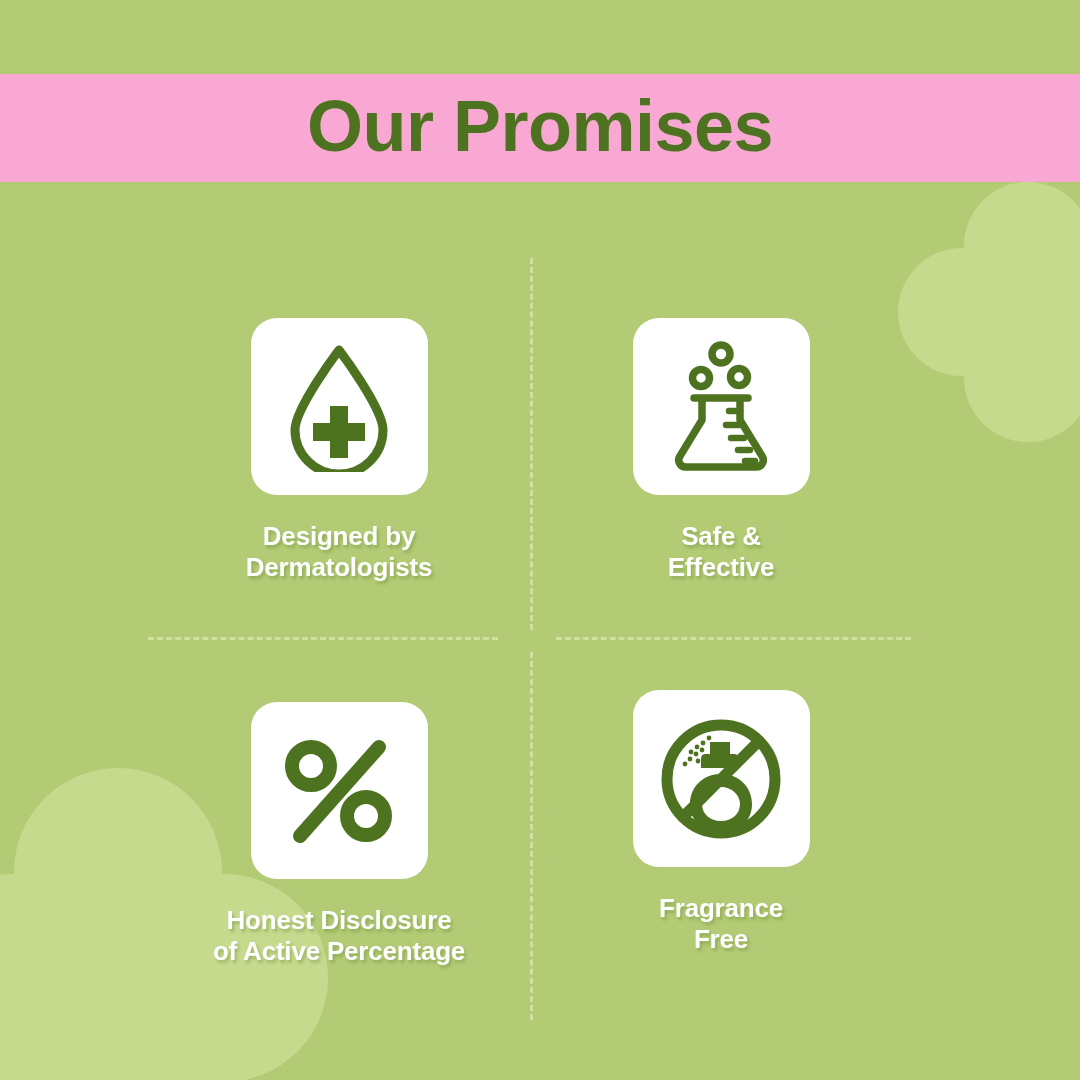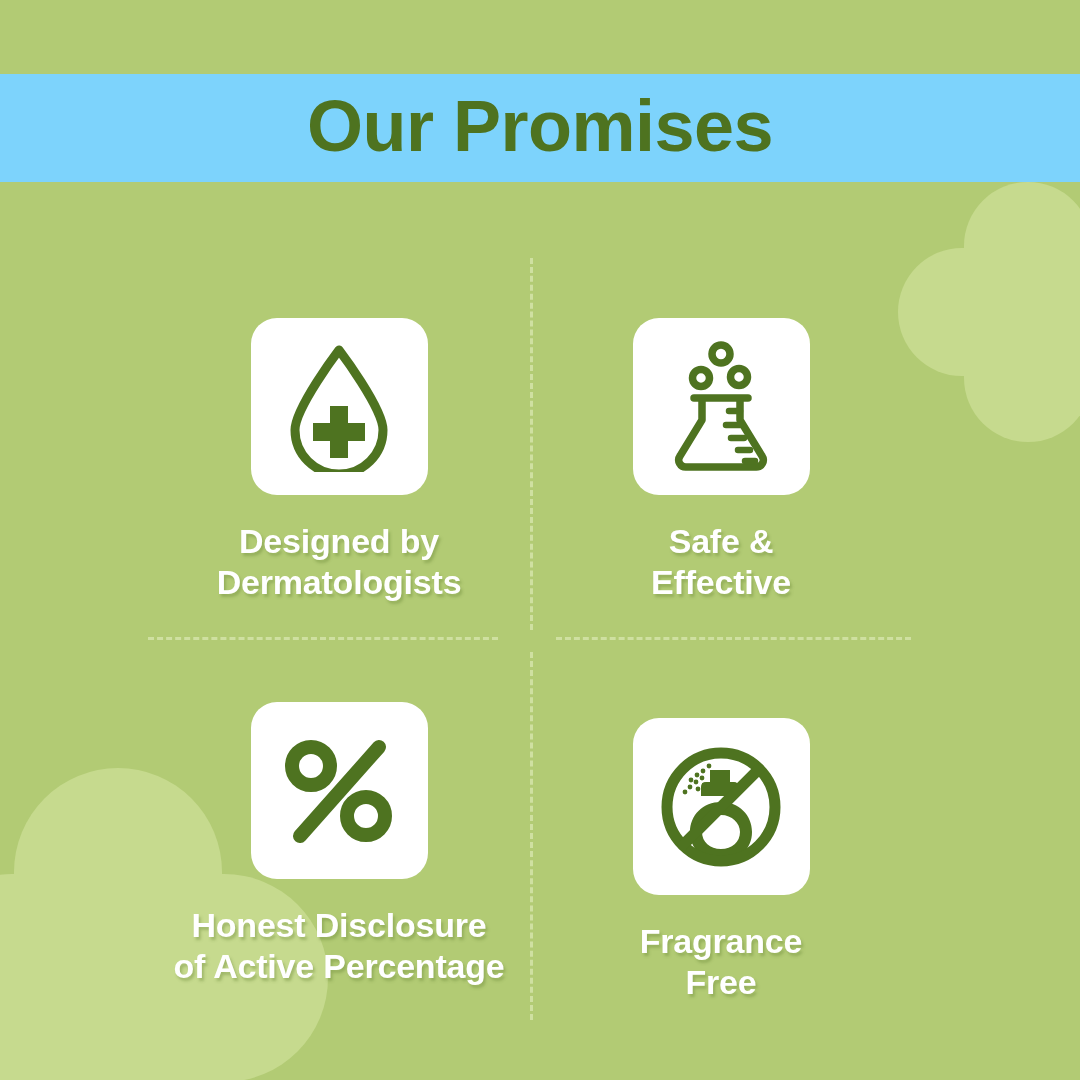--- a/index.html
+++ b/index.html
@@ -71,21 +71,21 @@
     top: 0; left: 0;
     width: 1080px;
     height: 74px;
     background: #b2cb74;
   }
   .header {
     position: absolute;
     top: 74px; left: 0;
     width: 1080px;
     height: 108px;
-    background: #7dd3fc;
+    background: #f9a8d4;
     display: flex;
     align-items: center;
     justify-content: center;
   }
   .header-title {
     font-size: 72px;
     font-weight: bold;
     color: #4e7320;
     letter-spacing: -0.5px;
     line-height: 1;
@@ -122,40 +122,40 @@
   .promise {
     position: absolute;
     width: 420px;
     display: flex;
     flex-direction: column;
     align-items: center;
   }
   #promise-0 { left: 129px; top: 136px; }
   #promise-1 { left: 511px; top: 136px; }
   #promise-2 { left: 129px; top: 520px; }
-  #promise-3 { left: 511px; top: 536px; }
+  #promise-3 { left: 511px; top: 508px; }
 
   .icon-card {
     width: 177px;
     height: 177px;
     background: #ffffff;
     border-radius: 26px;
     display: flex;
     align-items: center;
     justify-content: center;
   }
   .icon-card svg {
     display: block;
   }
 
   .promise-label {
     margin-top: 26px;
     text-align: center;
     color: #ffffff;
-    font-size: 34px;
+    font-size: 26px;
     font-weight: bold;
     line-height: 1.2;
     letter-spacing: -0.2px;
     text-shadow: 2px 3px 3px rgba(110,140,60,0.45);
     white-space: pre-line;
   }
 </style>
 </head>
 <body>
 

